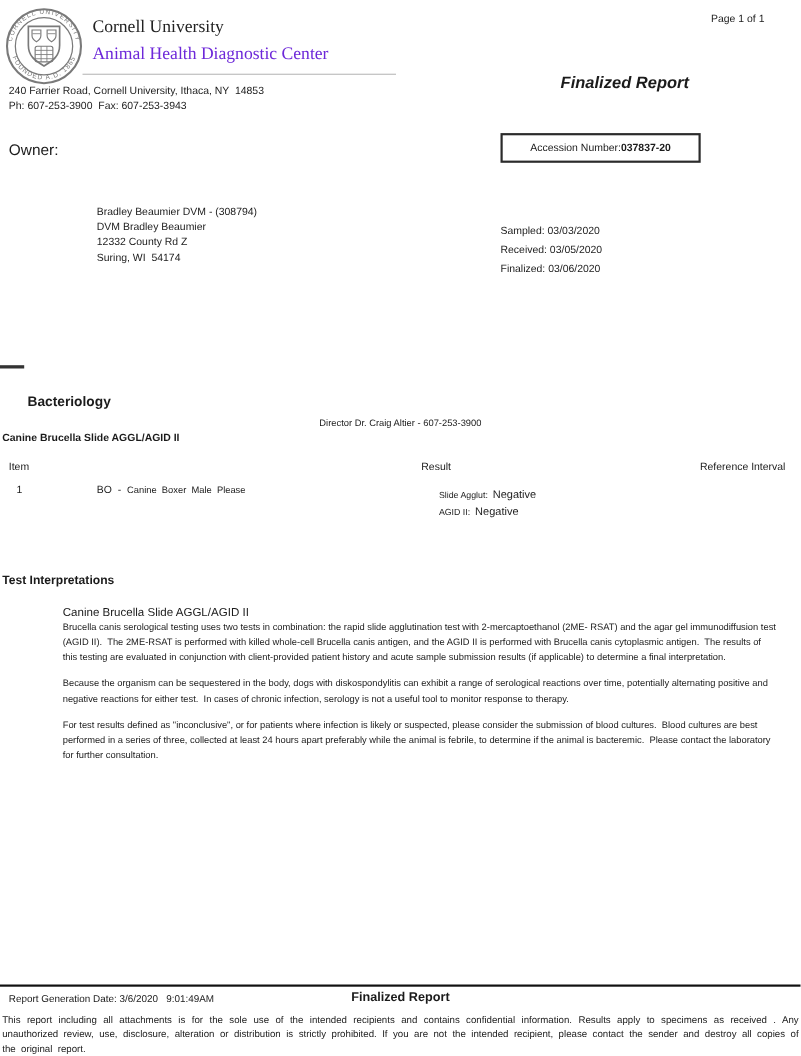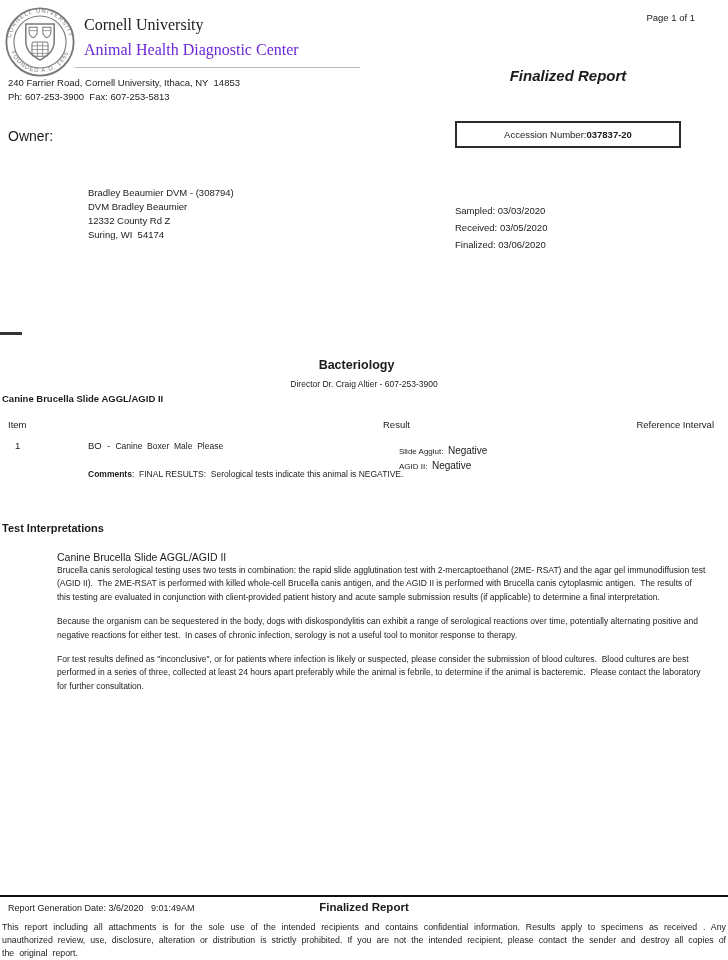--- a/index.html
+++ b/index.html
@@ -17,30 +17,30 @@
   
   .seal { left:4px; top:6px; }
   .uni-title { left:84px; top:16px; font-size:16px; color:#222; }
   .center-title { left:84px; top:41px; font-size:16px; color:#6d28d9; }
   .header-rule { left:75px; top:67px; width:285px; height:1px; background:#b9b9b9; }
   .addr-block { left:8px; top:76px; font-size:9.5px; line-height:13.5px; }
   .page-indicator { right:33px; top:12px; font-size:9.5px; }
 
   .finalized-top { left:455px; top:67px; width:226px; text-align:center;
     font-size:15px; font-weight:bold; font-style:italic; }
-  .accession-box { left:455px; top:121px; width:226px; height:27px;
+  .accession-box { left:455px; top:121px; width:182px; height:27px;
     border:2px solid #2b2b2b; display:flex; align-items:center; justify-content:center;
     font-size:9.5px;text-align:center; }
   .owner-label { left:8px; top:128px; font-size:14px; }
   .client-block { left:88px; top:186px; font-size:9.5px; line-height:14px; }
   .dates-block { left:455px; top:202px; font-size:9.5px; line-height:17px; }
 
   .left-dash { left:0; top:332px; width:22px; height:3px; background:#333; }
 
-  .section-title { left:0; top:358px; width:688px; text-align:center;
+  .section-title { left:0; top:358px; width:688px; 
     font-size:12.5px; font-weight:bold;padding-left:25px; }
   .director-line { left:0; top:379px; width:728px; text-align:center; font-size:8.5px; }
   .test-heading { left:2px; top:393px; font-size:9.5px; font-weight:bold; }
 
   .col-item { left:8px; top:419px; font-size:9.5px; }
   .col-result { left:383px; top:419px; font-size:9.5px; }
   .col-reference { right:14px; top:419px; font-size:9.5px; }
 
   .row-itemno { left:15px; top:440px; font-size:9.5px; }
   .row-sample { left:88px; top:440px; font-size:9.5px; }
@@ -93,21 +93,21 @@
     <line x1="29.5" y1="46" x2="46.5" y2="46" stroke="#7a7a7a" stroke-width="0.8"></line>
     <line x1="29.5" y1="50" x2="46.5" y2="50" stroke="#7a7a7a" stroke-width="0.8"></line>
   </svg>
 
   <div class="abs uni-title serif">Cornell University</div>
   <div class="abs center-title serif">Animal Health Diagnostic Center</div>
   <div class="abs header-rule"></div>
 
   <div class="abs addr-block">
     <div class="pre">240 Farrier Road, Cornell University, Ithaca, NY  14853</div>
-    <div class="pre">Ph: 607-253-3900  Fax: 607-253-5813</div>
+    <div class="pre">Ph: 607-253-3900  Fax: 607-253-3943</div>
   </div>
 
   <div class="abs page-indicator">Page 1 of 1</div>
 
   <div class="abs finalized-top">Finalized Report</div>
 
   <div class="abs accession-box">
     <span>Accession Number: </span>
       <span class="b">037837-20</span>
   </div>
@@ -140,23 +140,20 @@
   <div class="abs row-itemno">1</div>
   <div class="abs row-sample">
     <span class="pre">BO  -  </span><span class="desc pre">Canine  Boxer  Male  Please</span>
   </div>
   <div class="abs result-line result-line1">
     <span class="lbl pre">Slide Agglut:  </span><span class="val">Negative</span>
   </div>
   <div class="abs result-line result-line2">
     <span class="lbl pre">AGID II:  </span><span class="val">Negative</span>
   </div>
-  <div class="abs comments-line">
-    <span class="b">Comments</span><span class="pre">:  FINAL RESULTS:  Serological tests indicate this animal is NEGATIVE.</span>
-  </div>
 
   <div class="abs interp-heading">Test Interpretations</div>
   <div class="abs interp-test-title">Canine Brucella Slide AGGL/AGID II</div>
   <div class="abs interp-paras">
     <p>Brucella canis serological testing uses two tests in combination: the rapid slide agglutination test with 2-mercaptoethanol (2ME- RSAT) and the agar gel immunodiffusion test (AGID II).  The 2ME-RSAT is performed with killed whole-cell Brucella canis antigen, and the AGID II is performed with Brucella canis cytoplasmic antigen.  The results of this testing are evaluated in conjunction with client-provided patient history and acute sample submission results (if applicable) to determine a final interpretation.</p>
     <p>Because the organism can be sequestered in the body, dogs with diskospondylitis can exhibit a range of serological reactions over time, potentially alternating positive and negative reactions for either test.  In cases of chronic infection, serology is not a useful tool to monitor response to therapy.</p>
     <p>For test results defined as "inconclusive", or for patients where infection is likely or suspected, please consider the submission of blood cultures.  Blood cultures are best performed in a series of three, collected at least 24 hours apart preferably while the animal is febrile, to determine if the animal is bacteremic.  Please contact the laboratory for further consultation.</p>
   </div>
 
   <div class="abs footer-rule"></div>

